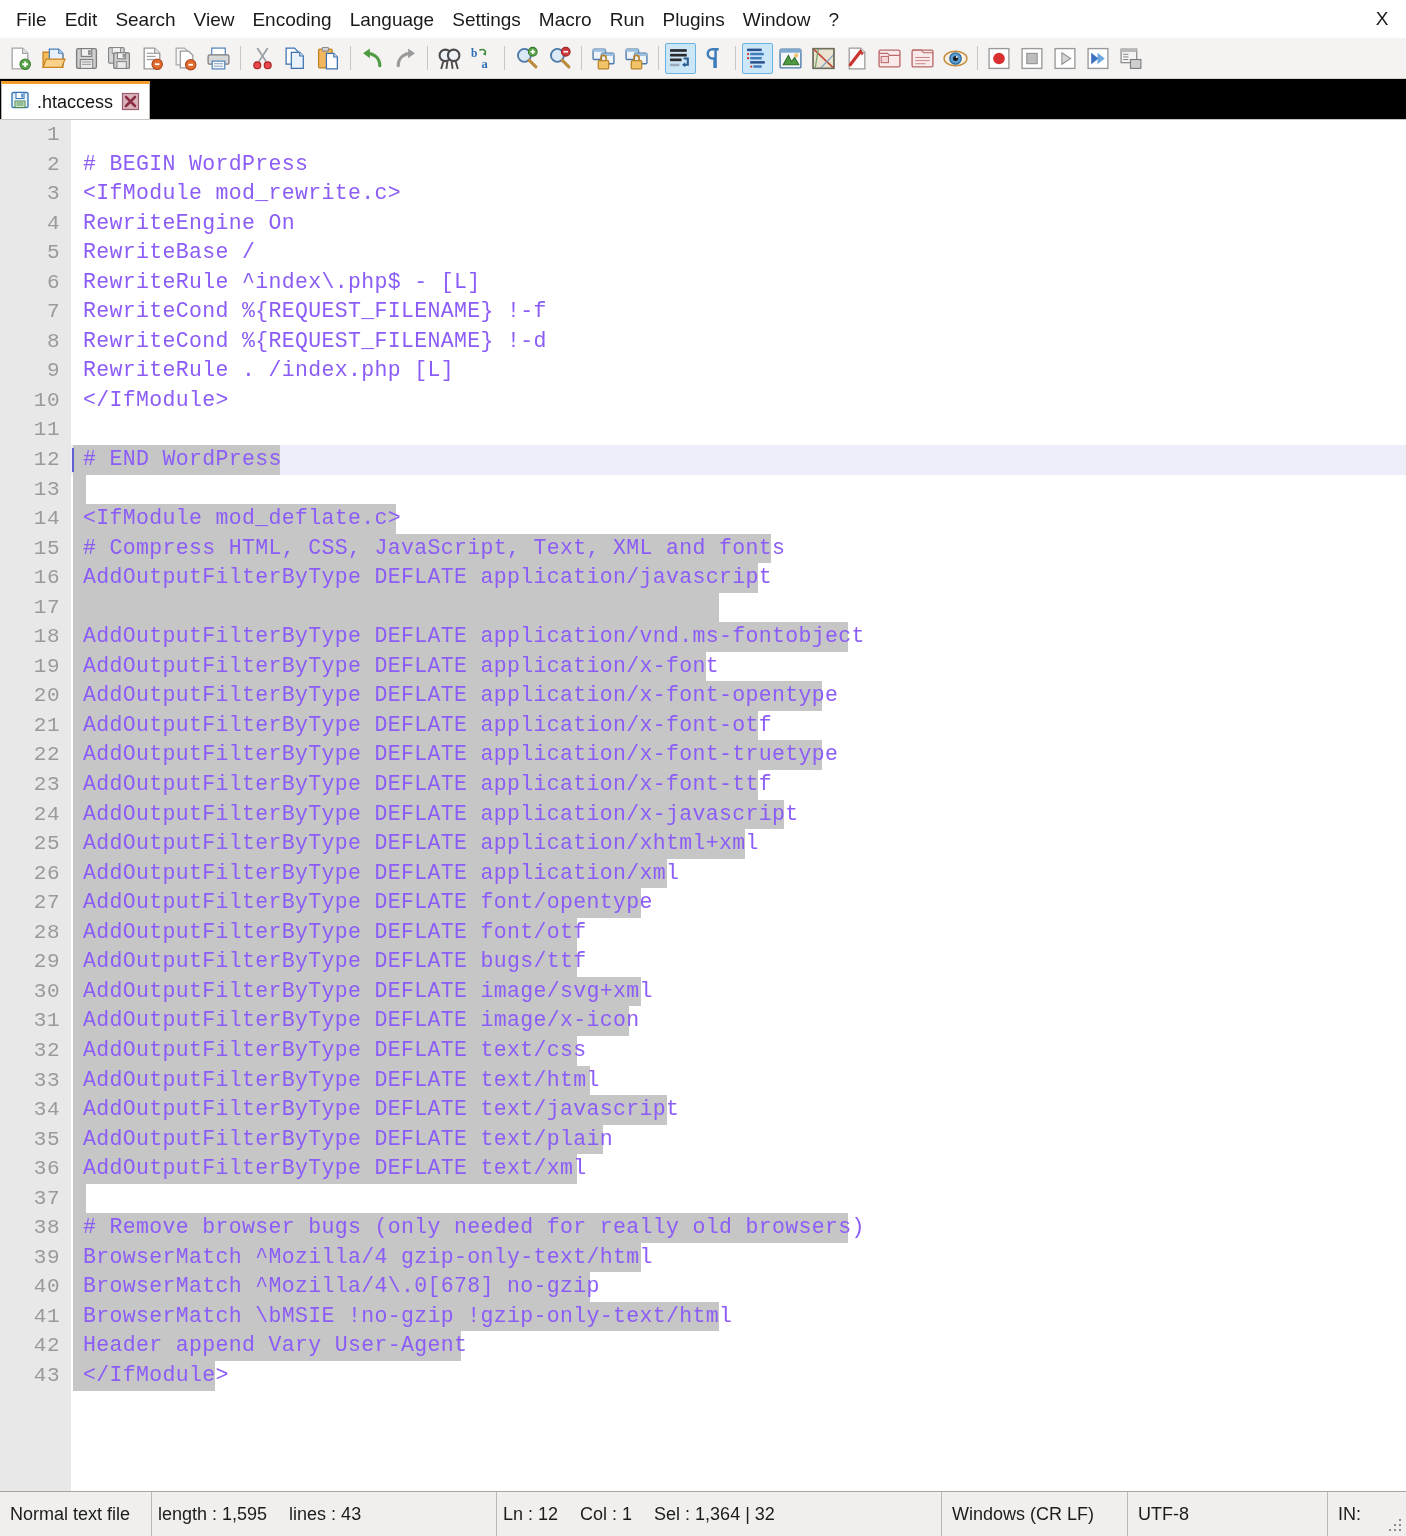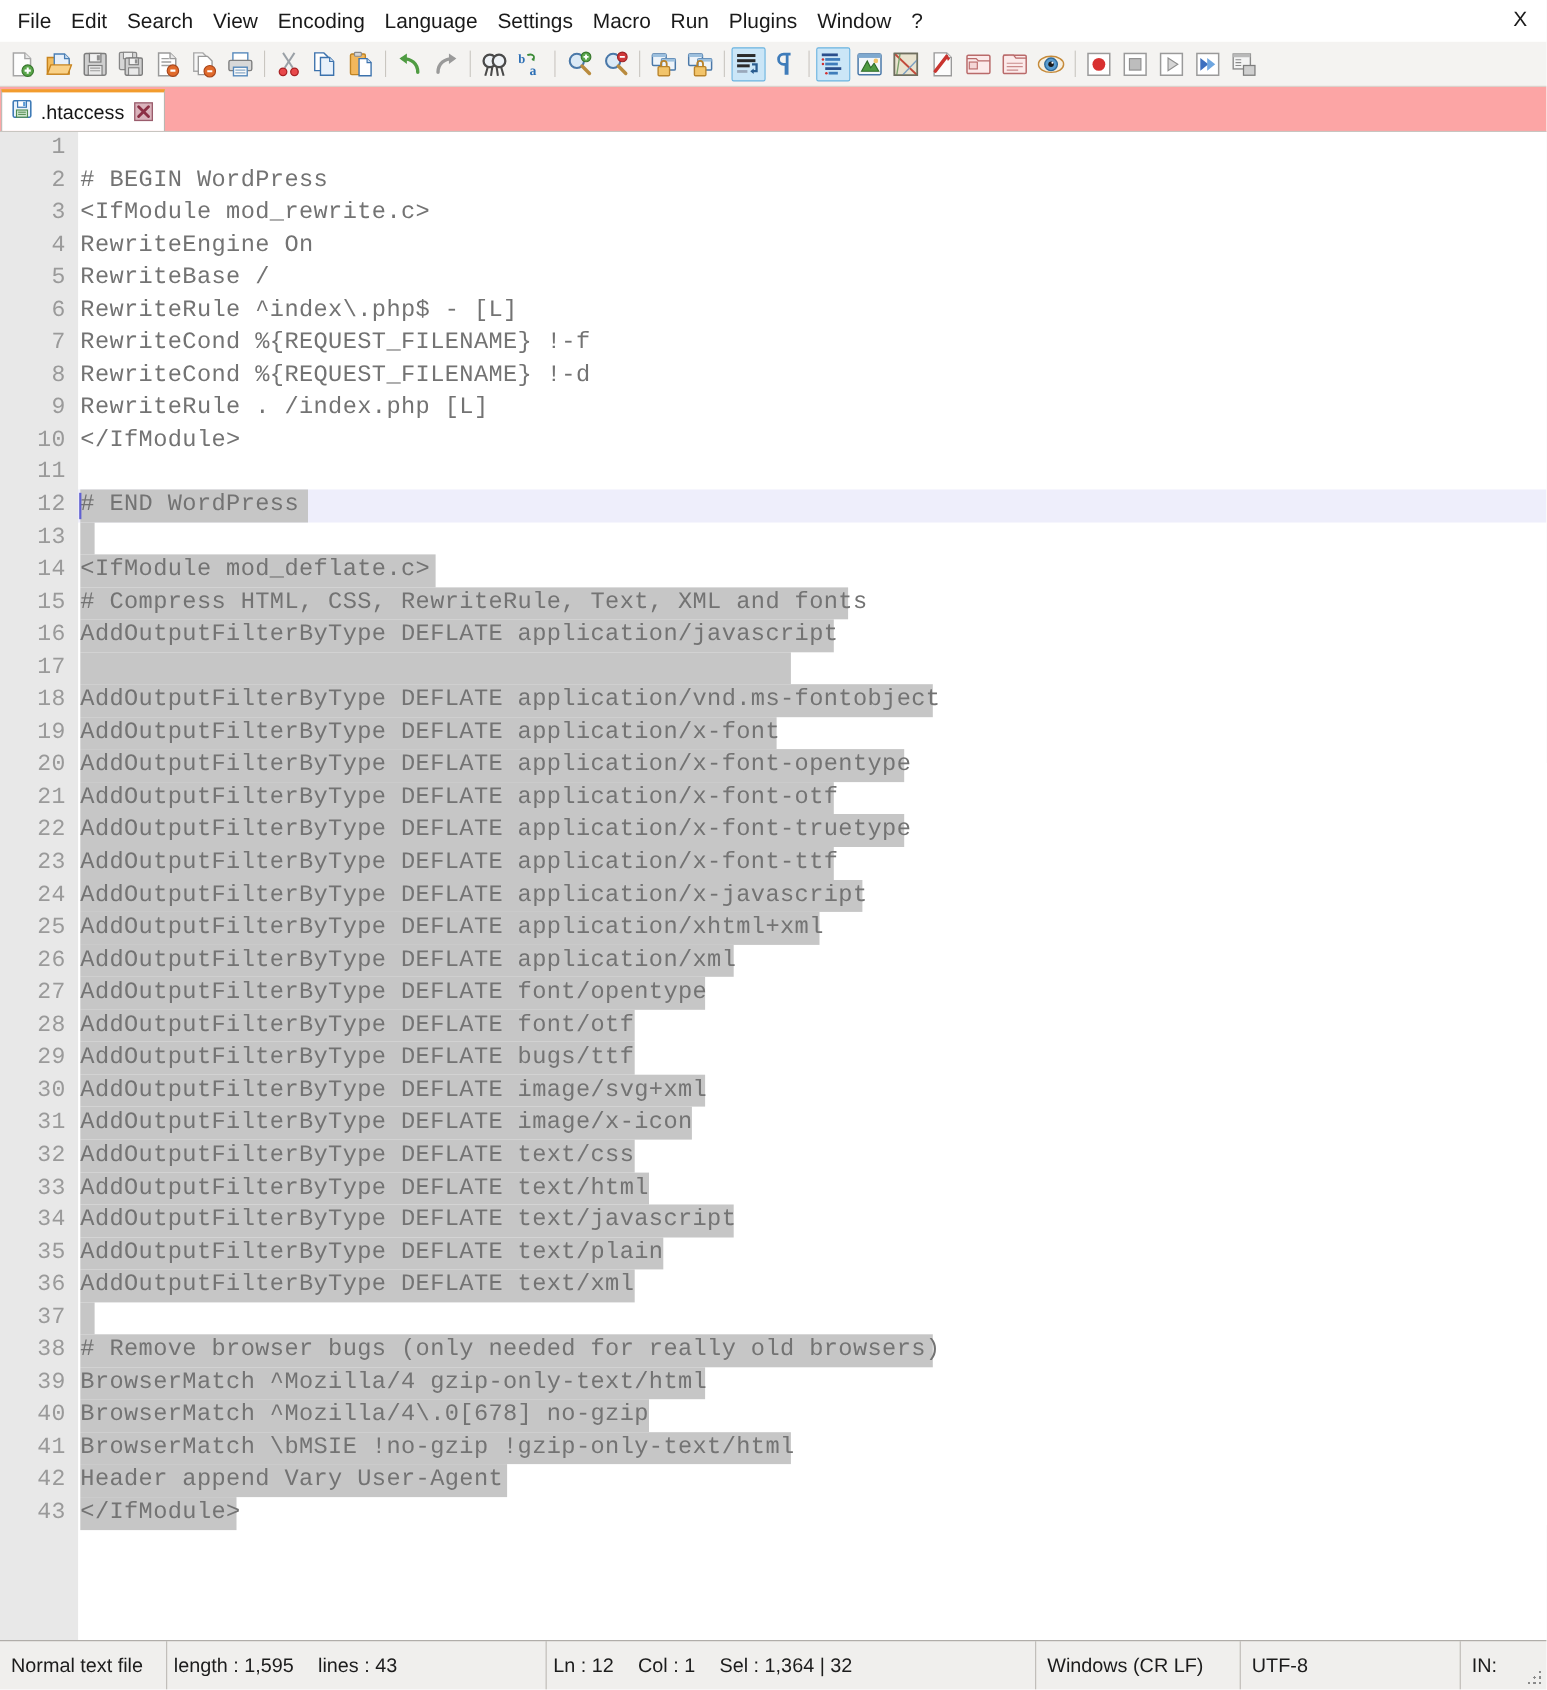--- a/index.html
+++ b/index.html
@@ -85,21 +85,21 @@
     height: 24px;
     background: #c9c6c0;
     margin: 0 5px;
     flex: 0 0 auto;
   }
   .tb-btn svg { display: block; }
 
   
   .tabbar {
     height: 40px;
-    background: #fca5a5;
+    background: #000000;
     border-bottom: 1px solid #c8c5c0;
     display: flex;
     align-items: flex-end;
     flex: 0 0 auto;
     padding-left: 1px;
   }
   .tab {
     height: 38px;
     background: #ffffff;
     border: 1px solid #b9b6b1;
@@ -161,22 +161,22 @@
     background: #ffffff;
     overflow: hidden;
   }
   .code-line {
     height: 29.55px;
     line-height: 29.55px;
     position: relative;
     white-space: pre;
     font-family: "Liberation Mono", "DejaVu Sans Mono", monospace;
     font-size: 21.5px;
-    color: #737373;
-    padding-left: 2px;
+    color: #8b5cf6;
+    padding-left: 12px;
     letter-spacing: 0.35px;
   }
   .code-line.curline::before {
     content: "";
     position: absolute;
     left: -71px;
     right: -2000px;
     top: 0;
     bottom: 0;
     background: #eeeefb;
@@ -685,21 +685,21 @@
         <div class="code-line"><span class="code-text">RewriteBase /</span></div>
         <div class="code-line"><span class="code-text">RewriteRule ^index\.php$ - [L]</span></div>
         <div class="code-line"><span class="code-text">RewriteCond %{REQUEST_FILENAME} !-f</span></div>
         <div class="code-line"><span class="code-text">RewriteCond %{REQUEST_FILENAME} !-d</span></div>
         <div class="code-line"><span class="code-text">RewriteRule . /index.php [L]</span></div>
         <div class="code-line"><span class="code-text">&lt;/IfModule&gt;</span></div>
         <div class="code-line"><span class="code-text"></span></div>
         <div class="code-line curline"><div class="sel-bg" style="left: 2px; width: 206.72px;"></div><div class="caret"></div><span class="code-text"># END WordPress</span></div>
         <div class="code-line"><div class="sel-bg" style="left: 2px; width: 12.92px;"></div><span class="code-text"></span></div>
         <div class="code-line"><div class="sel-bg" style="left: 2px; width: 323px;"></div><span class="code-text">&lt;IfModule mod_deflate.c&gt;</span></div>
-        <div class="code-line"><div class="sel-bg" style="left: 2px; width: 697.68px;"></div><span class="code-text"># Compress HTML, CSS, RewriteRule, Text, XML and fonts</span></div>
+        <div class="code-line"><div class="sel-bg" style="left: 2px; width: 697.68px;"></div><span class="code-text"># Compress HTML, CSS, JavaScript, Text, XML and fonts</span></div>
         <div class="code-line"><div class="sel-bg" style="left: 2px; width: 684.76px;"></div><span class="code-text">AddOutputFilterByType DEFLATE application/javascript</span></div>
         <div class="code-line"><div class="sel-bg" style="left: 2px; width: 646px;"></div></div>
         <div class="code-line"><div class="sel-bg" style="left: 2px; width: 775.2px;"></div><span class="code-text">AddOutputFilterByType DEFLATE application/vnd.ms-fontobject</span></div>
         <div class="code-line"><div class="sel-bg" style="left: 2px; width: 633.08px;"></div><span class="code-text">AddOutputFilterByType DEFLATE application/x-font</span></div>
         <div class="code-line"><div class="sel-bg" style="left: 2px; width: 749.36px;"></div><span class="code-text">AddOutputFilterByType DEFLATE application/x-font-opentype</span></div>
         <div class="code-line"><div class="sel-bg" style="left: 2px; width: 684.76px;"></div><span class="code-text">AddOutputFilterByType DEFLATE application/x-font-otf</span></div>
         <div class="code-line"><div class="sel-bg" style="left: 2px; width: 749.36px;"></div><span class="code-text">AddOutputFilterByType DEFLATE application/x-font-truetype</span></div>
         <div class="code-line"><div class="sel-bg" style="left: 2px; width: 684.76px;"></div><span class="code-text">AddOutputFilterByType DEFLATE application/x-font-ttf</span></div>
         <div class="code-line"><div class="sel-bg" style="left: 2px; width: 710.6px;"></div><span class="code-text">AddOutputFilterByType DEFLATE application/x-javascript</span></div>
         <div class="code-line"><div class="sel-bg" style="left: 2px; width: 671.84px;"></div><span class="code-text">AddOutputFilterByType DEFLATE application/xhtml+xml</span></div>

